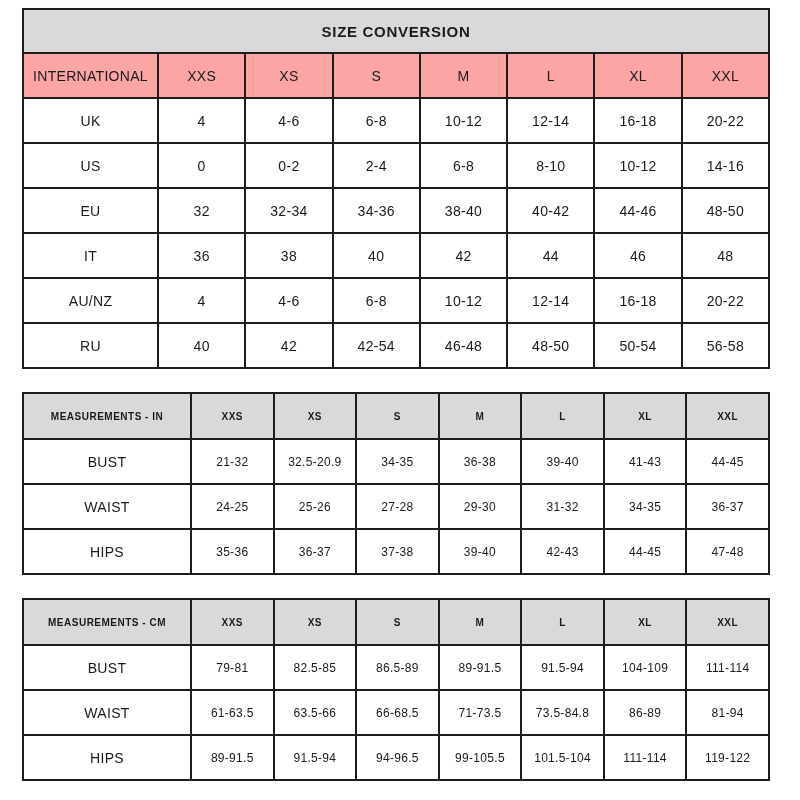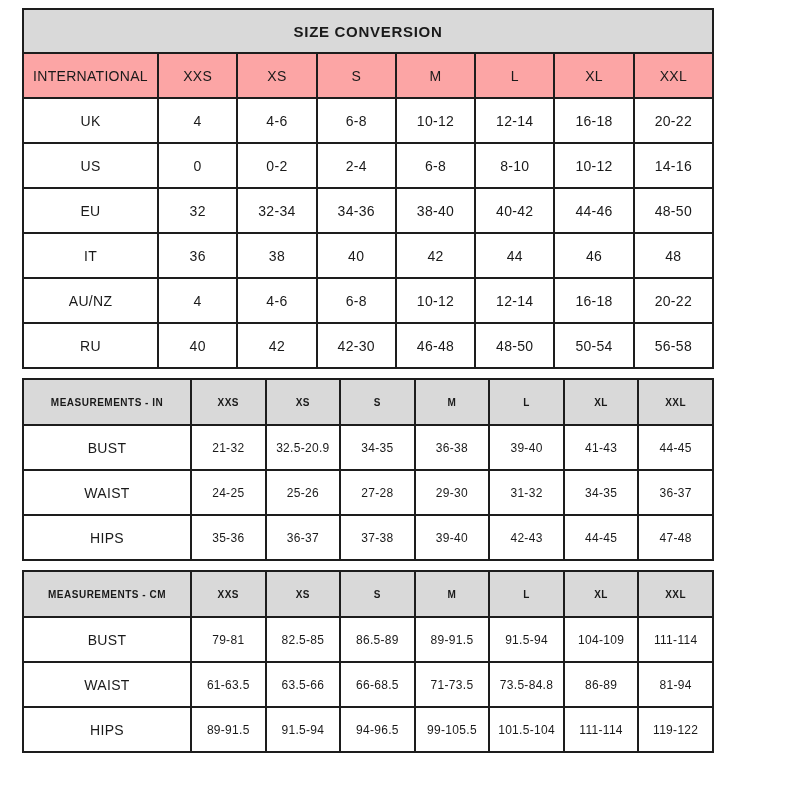--- a/index.html
+++ b/index.html
@@ -15,24 +15,24 @@
   .title {
     text-align: center;
     font-size: 22px;
     font-weight: 700;
     letter-spacing: 0.8px;
     padding: 2px 0 11px 0;
     color: #151515;
   }
 
   table {
-    width: 692px;
+    width: 748px;
     border-collapse: collapse;
     table-layout: fixed;
-    margin-bottom: 9px;
+    margin-bottom: 23px;
   }
   th, td {
     border: 2px solid var(--border, #1d1d1d);
     text-align: center;
     vertical-align: middle;
     letter-spacing: 0.3px;
     overflow: hidden;
     white-space: nowrap;
   }
 
@@ -140,21 +140,21 @@
           <td>6-8</td>
           <td>10-12</td>
           <td>12-14</td>
           <td>16-18</td>
           <td>20-22</td>
         </tr>
         <tr>
           <th>RU</th>
           <td>40</td>
           <td>42</td>
-          <td>42-30</td>
+          <td>42-54</td>
           <td>46-48</td>
           <td>48-50</td>
           <td>50-54</td>
           <td>56-58</td>
         </tr>
       </tbody>
   </table>
 
   <table class="t23">
     <colgroup>

